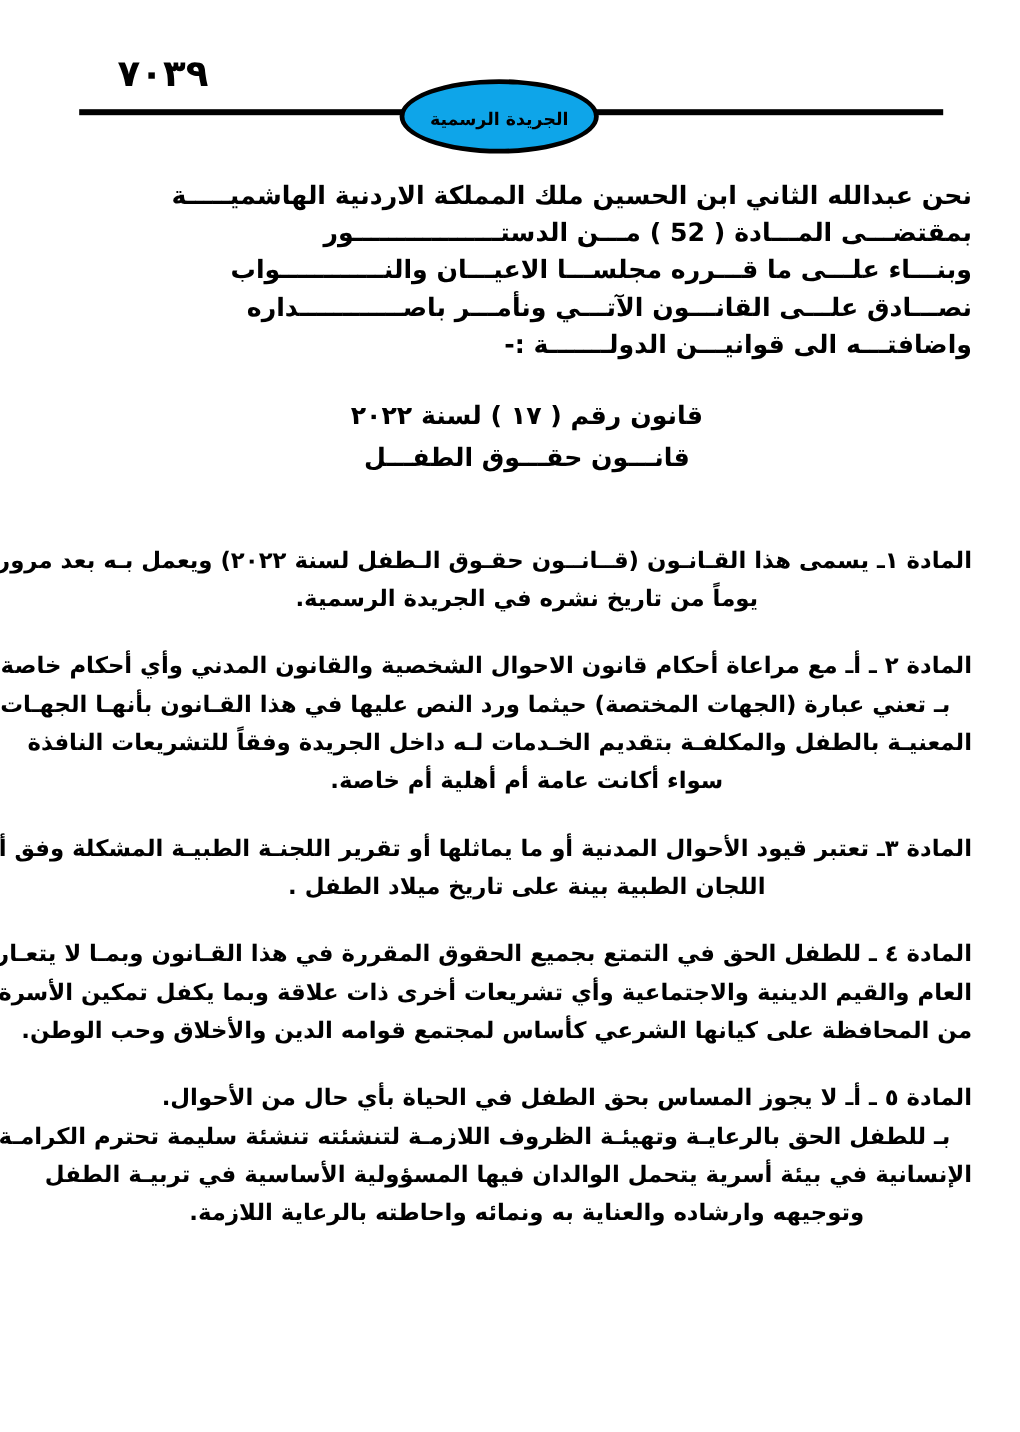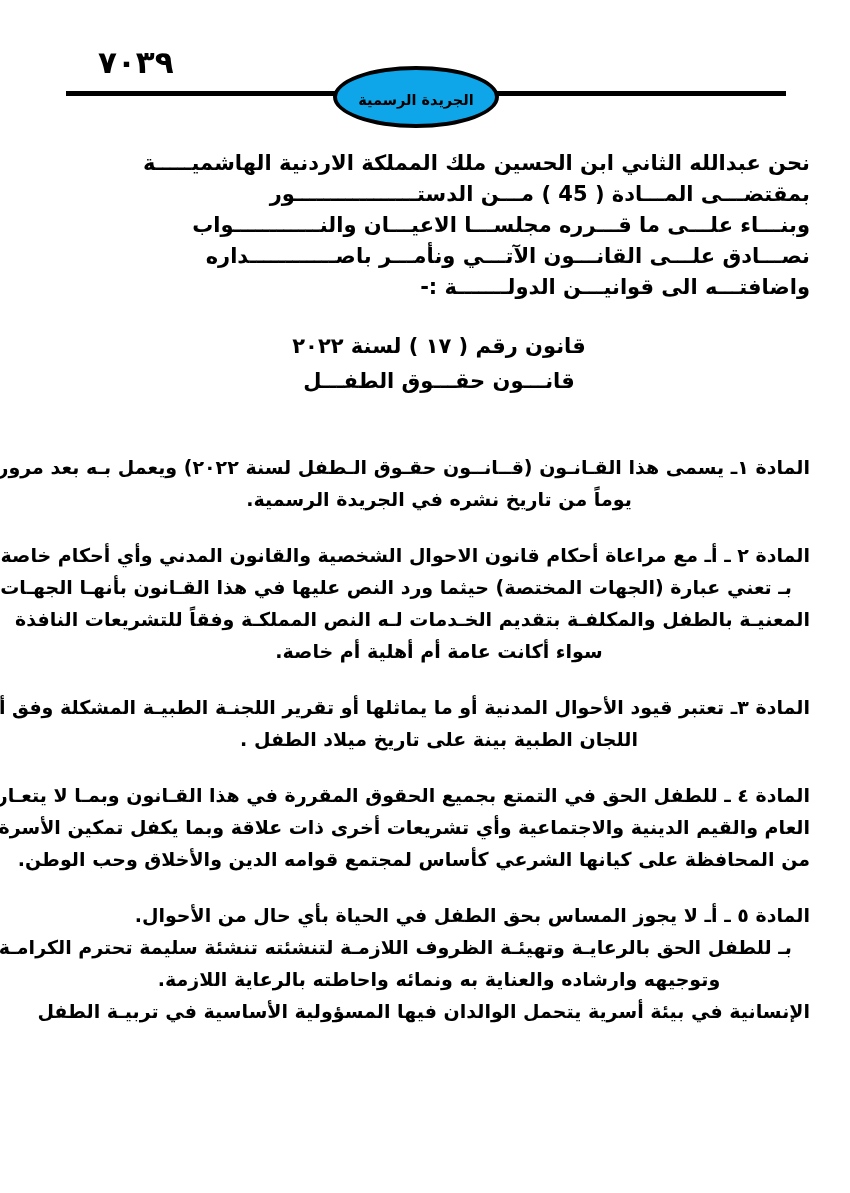--- a/index.html
+++ b/index.html
@@ -100,55 +100,55 @@
   <div class="header-rule"></div>
 
   <div class="gazette-badge">
     <span>الجريدة الرسمية</span>
   </div>
 
   <div class="content">
 
     <div class="preamble">
       <div class="line">نحن عبدالله الثاني ابن الحسين ملك المملكة الاردنية الهاشميـــــة</div>
-      <div class="line">بمقتضـــى المـــادة ( 45 ) مـــن الدستـــــــــــــــــور</div>
+      <div class="line">بمقتضـــى المـــادة ( 52 ) مـــن الدستـــــــــــــــــور</div>
       <div class="line">وبنـــاء علـــى ما قـــرره مجلســـا الاعيـــان والنــــــــــــواب</div>
       <div class="line">نصـــادق علـــى القانـــون الآتـــي ونأمـــر باصــــــــــــداره</div>
       <div class="line">واضافتـــه الى قوانيـــن الدولـــــــة :-</div>
     </div>
 
     <div class="law-title">
       <div class="line">قانون رقم ( ١٧ ) لسنة ٢٠٢٢</div>
       <div class="line">قانـــون حقـــوق الطفـــل</div>
     </div>
 
     <div class="article first">
       <div class="line l-first">المادة ١ـ يسمى هذا القـانـون (قــانــون حقـوق الـطفل لسنة ٢٠٢٢) ويعمل بـه بعد مرور تسعين</div>
       <div class="line l-end">يوماً من تاريخ نشره في الجريدة الرسمية.</div>
     </div>
 
     <div class="article">
       <div class="line l-first">المادة ٢ ـ أـ مع مراعاة أحكام قانون الاحوال الشخصية والقانون المدني وأي أحكام خاصة وردت في</div>
       <div class="line l-sub">بـ تعني عبارة (الجهات المختصة) حيثما ورد النص عليها في هذا القـانون بأنهـا الجهـات</div>
-      <div class="line l-mid">المعنيـة بالطفل والمكلفـة بتقديم الخـدمات لـه النص المملكـة وفقاً للتشريعات النافذة</div>
+      <div class="line l-mid">المعنيـة بالطفل والمكلفـة بتقديم الخـدمات لـه داخل الجريدة وفقاً للتشريعات النافذة</div>
       <div class="line l-end">سواء أكانت عامة أم أهلية أم خاصة.</div>
     </div>
 
     <div class="article">
       <div class="line l-first">المادة ٣ـ تعتبر قيود الأحوال المدنية أو ما يماثلها أو تقرير اللجنـة الطبيـة المشكلة وفق أحكام نظـام</div>
       <div class="line l-end">اللجان الطبية بينة على تاريخ ميلاد الطفل .</div>
     </div>
 
     <div class="article">
       <div class="line l-first">المادة ٤ ـ للطفل الحق في التمتع بجميع الحقوق المقررة في هذا القـانون وبمـا لا يتعـارض مـع النظـام</div>
       <div class="line l-mid">العام والقيم الدينية والاجتماعية وأي تشريعات أخرى ذات علاقة وبما يكفل تمكين الأسرة</div>
       <div class="line l-end">من المحافظة على كيانها الشرعي كأساس لمجتمع قوامه الدين والأخلاق وحب الوطن.</div>
     </div>
 
     <div class="article">
       <div class="line l-first">المادة ٥ ـ أـ لا يجوز المساس بحق الطفل في الحياة بأي حال من الأحوال.</div>
       <div class="line l-sub">بـ للطفل الحق بالرعايـة وتهيئـة الظروف اللازمـة لتنشئته تنشئة سليمة تحترم الكرامـة</div>
+      <div class="line l-mid">الإنسانية في بيئة أسرية يتحمل الوالدان فيها المسؤولية الأساسية في تربيـة الطفل</div>
       <div class="line l-end">وتوجيهه وارشاده والعناية به ونمائه واحاطته بالرعاية اللازمة.</div>
-      <div class="line l-mid">الإنسانية في بيئة أسرية يتحمل الوالدان فيها المسؤولية الأساسية في تربيـة الطفل</div>
     </div>
 
   </div>
 </div>
 
 </body></html>

